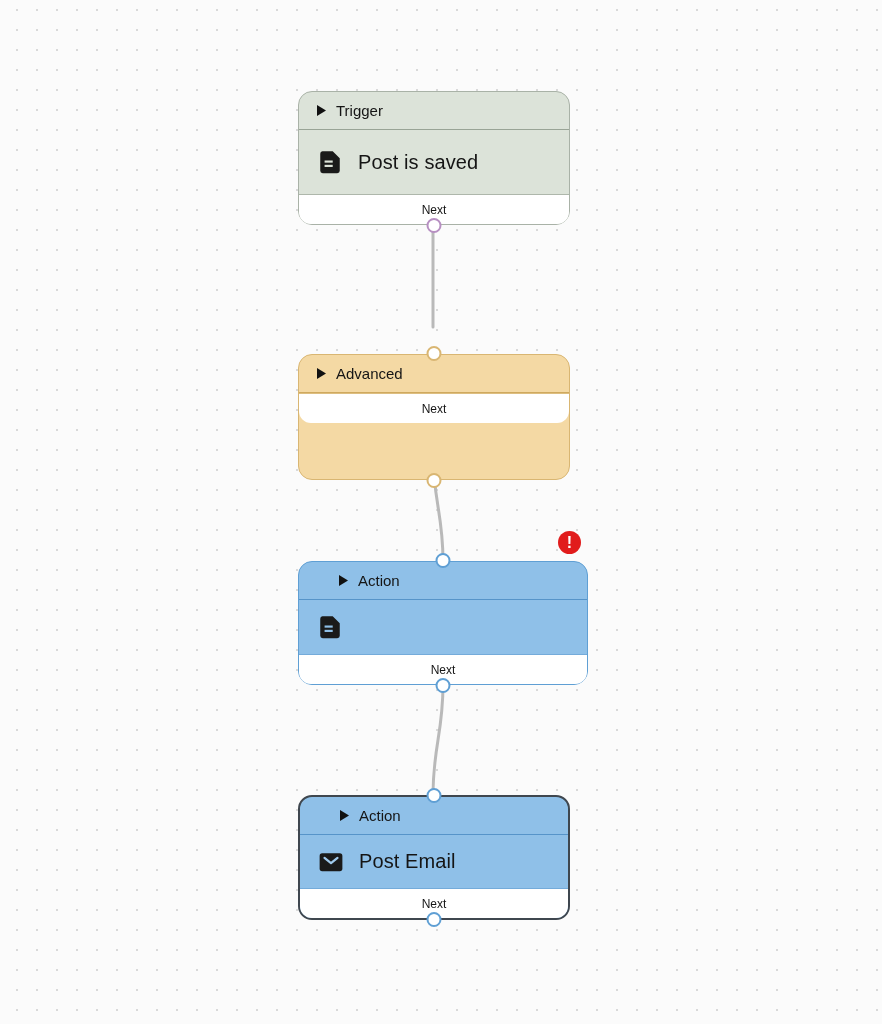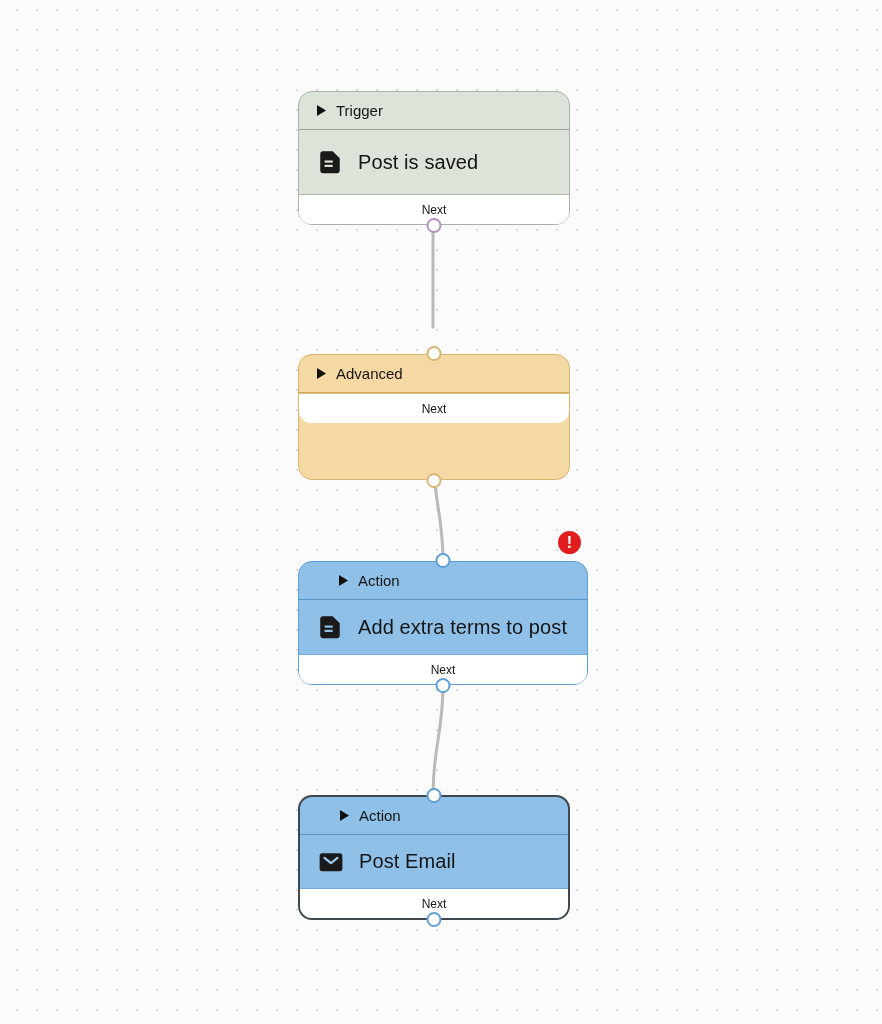--- a/index.html
+++ b/index.html
@@ -162,21 +162,20 @@
       <span>Action</span>
     </div>
     <div class="node__body">
       <span class="body-icon">
         <svg viewBox="0 0 24 24" width="26" height="26">
           <path d="M5 2 H14.5 L21 8.5 V20 a2.3 2.3 0 0 1 -2.3 2.3 H5.3 A2.3 2.3 0 0 1 3 20 V4.3 A2.3 2.3 0 0 1 5 2 Z" fill="#1a1a1a"></path>
           <rect x="7" y="10.6" width="7.5" height="2" fill="#8fc0e8"></rect>
           <rect x="7" y="14.6" width="7.5" height="2" fill="#8fc0e8"></rect>
         </svg>
       </span>
-      <span>Add extra terms to post</span>
     </div>
     <div class="node__footer">
       <span>Next</span>
     </div>
     <span class="port port--top port--blue"></span>
     <span class="port port--bottom port--blue"></span>
   </article>
 
   <article class="node node--action node--selected" id="node-action-2">
     <div class="node__header">

